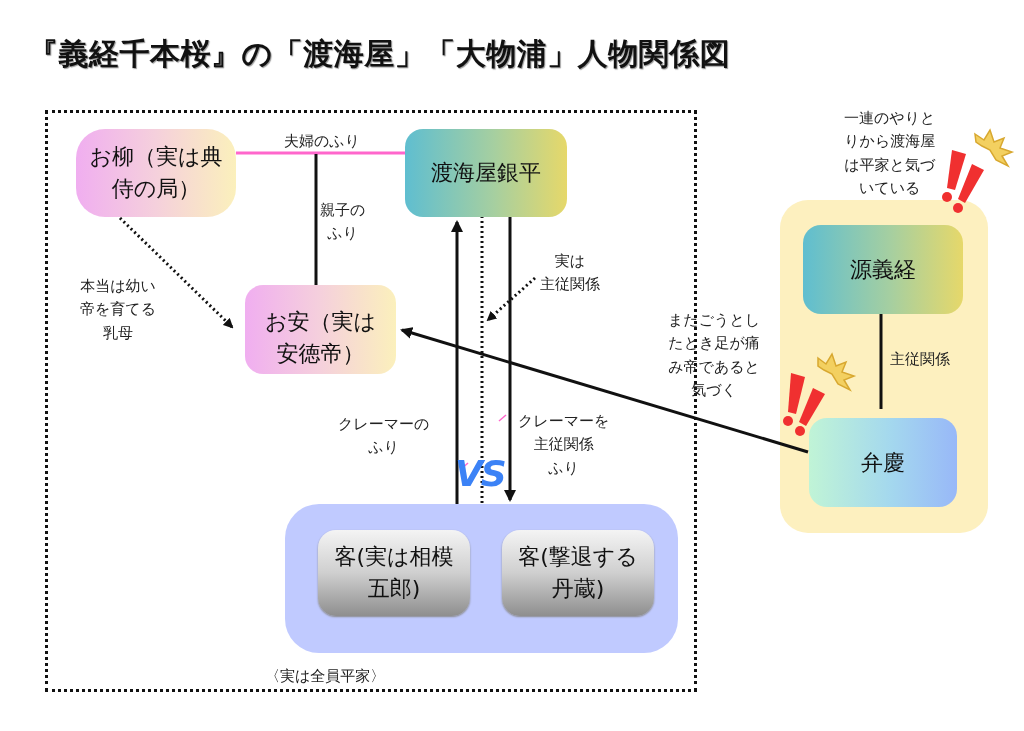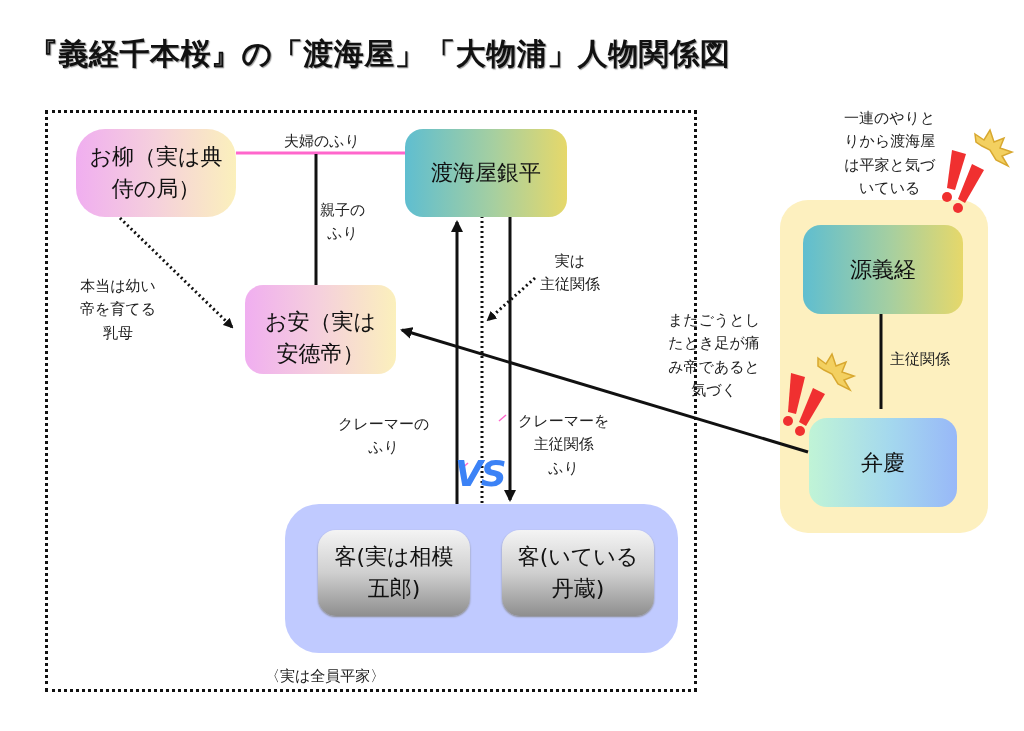--- a/index.html
+++ b/index.html
@@ -103,21 +103,21 @@
   <div><span>お安（実は</span><br>
   <span>安徳帝）</span></div>
 </div>
 
 <div class="node graygrad" style="left:318px; top:530px; width:152px; height:86px;">
   <div><span>客(実は相模</span><br>
   <span>五郎)</span></div>
 </div>
 
 <div class="node graygrad" style="left:502px; top:530px; width:152px; height:86px;">
-  <div><span>客(いている</span><br>
+  <div><span>客(撃退する</span><br>
   <span>丹蔵)</span></div>
 </div>
 
 <div class="node tealgrad" style="left:803px; top:225px; width:160px; height:89px;">
   <span>源義経</span>
 </div>
 
 <div class="node bluegrad" style="left:809px; top:409px; width:148px; height:89px;">
   <span>弁慶</span>
 </div>

